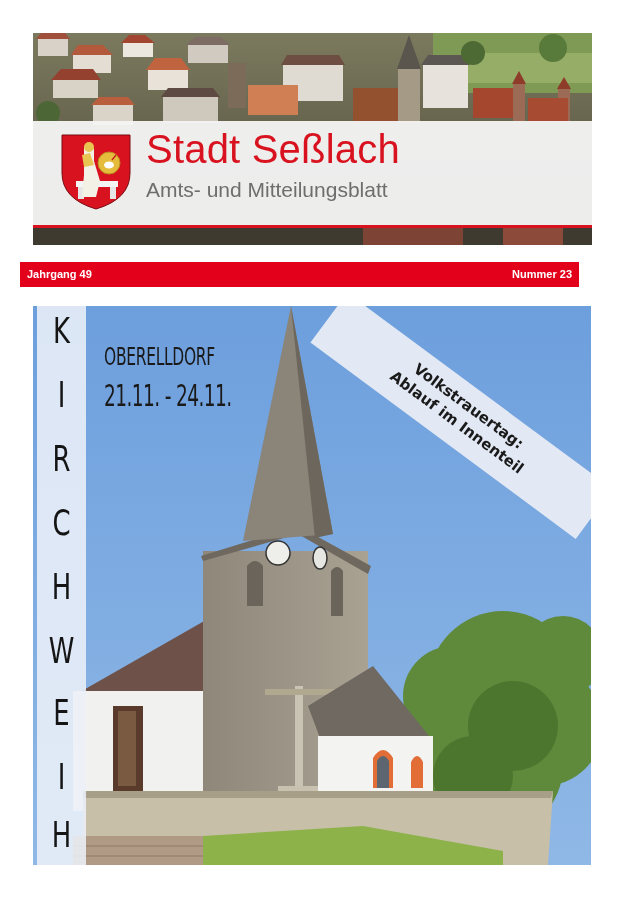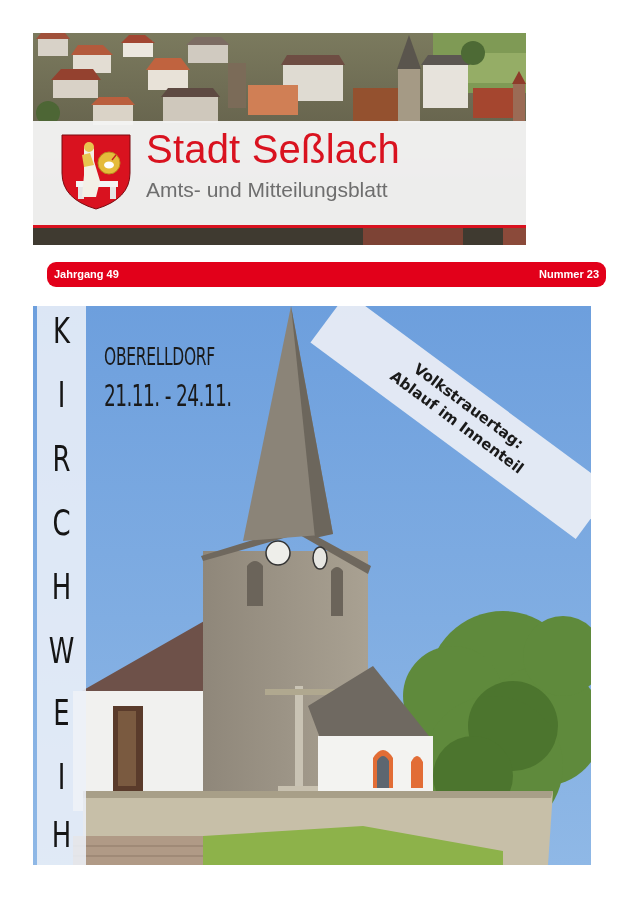--- a/index.html
+++ b/index.html
@@ -1,26 +1,26 @@
 <!DOCTYPE html>
 <html><head>
 <meta charset="utf-8">
 <style>
   html,body{margin:0;padding:0;}
   body{width:625px;height:897px;background:#ffffff;position:relative;overflow:hidden;font-family:"Liberation Sans",sans-serif;}
   
-  .masthead{position:absolute;left:33px;top:33px;width:493px;height:212px;overflow:hidden;background:#e5e5e5;}
+  .masthead{position:absolute;left:33px;top:33px;width:559px;height:212px;overflow:hidden;background:#e5e5e5;}
   .aerial{position:absolute;inset:0;}
   .title-panel{position:absolute;left:0;top:88px;width:559px;height:104px;background:rgba(244,244,244,0.96);}
   .title-rule{position:absolute;left:0;top:192px;width:559px;height:3px;background:#d9121f;}
   .crest{position:absolute;left:27px;top:100px;width:72px;height:78px;}
   .city-name{position:absolute;left:113px;top:94px;font-size:40px;color:#d9121f;letter-spacing:0.2px;white-space:nowrap;}
   .subtitle{position:absolute;left:113px;top:145px;font-size:21px;color:#6e6e6e;white-space:nowrap;}
   
-  .infobar{position:absolute;left:47px;top:262px;width:559px;height:25px;background:#e2001a;color:#fff;font-weight:bold;font-size:11px;border-radius:9px;}
+  .infobar{position:absolute;left:20px;top:262px;width:559px;height:25px;background:#e2001a;color:#fff;font-weight:bold;font-size:11px;}
   .infobar span{position:absolute;top:6px;white-space:nowrap;}
   .ib-left{left:7px;}
   .ib-center{left:0;right:0;text-align:center;}
   .ib-right{right:7px;text-align:right;}
   
   .cover{position:absolute;left:33px;top:306px;width:558px;height:559px;overflow:hidden;background:#7aa8de;}
   .cover svg.scene{position:absolute;left:0;top:0;}
   .vstrip{position:absolute;left:4px;top:0;width:49px;height:559px;background:rgba(236,240,248,0.88);}
   .vletter{position:absolute;left:0;width:49px;text-align:center;font-family:"DejaVu Sans",sans-serif;font-size:36px;color:#151515;transform:scaleX(0.72);font-weight:normal;}
   .event-place{position:absolute;left:71px;top:36px;font-family:"DejaVu Sans",sans-serif;font-size:25px;color:#1a1a1a;transform:scaleX(0.62);transform-origin:left top;white-space:nowrap;letter-spacing:-0.5px;}

